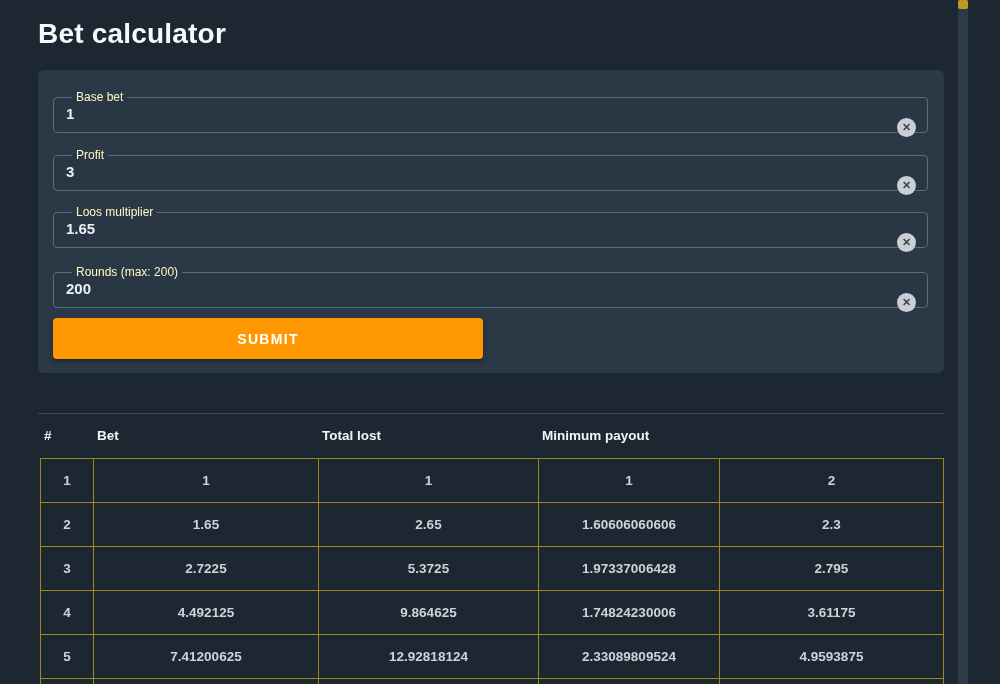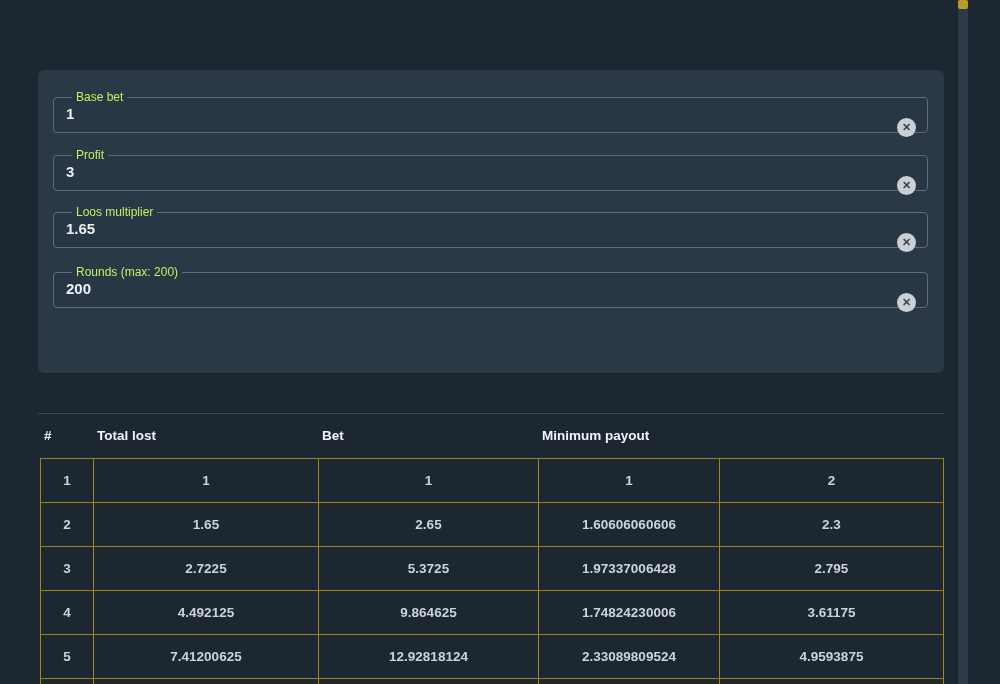--- a/index.html
+++ b/index.html
@@ -19,21 +19,21 @@
   .card {
     position:absolute; left:38px; top:70px; width:906px; height:303px;
     background:#2b3947; border-radius:6px;
   }
   fieldset.field {
     position:absolute; left:15px; width:875px; height:43px;
     border:1px solid #5b6d7b; border-radius:4px;
     background:#293644; padding:0 12px;
   }
   fieldset.field legend {
-    font-size:12px; color:#bef264; padding:0 4px; margin-left:6px;
+    font-size:12px; color:#fef9c3; padding:0 4px; margin-left:6px;
     line-height:14px;
   }
   .field-f1 { top:20px; }
   .field-f2 { top:78px; }
   .field-f3 { top:135px; }
   .field-f4 { top:195px; }
   .field input {
     display:block; width:800px; margin-top:1px;
     background:transparent; border:none; outline:none;
     color:#edf0f2; font-size:15px; font-weight:600;
@@ -89,20 +89,21 @@
   .scroll-thumb {
     position:absolute; left:0; top:0; width:10px; height:9px;
     background:#bb9c27; border-radius:2px; cursor:pointer;
   }
 </style>
 </head>
 <body>
 
 <div class="page">
 
+  <div class="page-title">Bet calculator</div>
 
   <div class="card">
 
     <fieldset class="field field-f1">
       <legend>Base bet</legend>
       <input type="text" value="1" style="">
       <button class="clear-btn">✕</button>
     </fieldset>
 
     <fieldset class="field field-f2">
@@ -116,28 +117,29 @@
       <input type="text" value="1.65" style="">
       <button class="clear-btn">✕</button>
     </fieldset>
 
     <fieldset class="field field-f4">
       <legend>Rounds (max: 200)</legend>
       <input type="text" value="200" style="">
       <button class="clear-btn">✕</button>
     </fieldset>
 
+    <button class="submit-btn">SUBMIT</button>
   </div>
 
   <div class="divider"></div>
 
   <div class="thead">
     <div class="th">#</div>
+    <div class="th">Bet</div>
     <div class="th">Total lost</div>
-    <div class="th">Bet</div>
     <div class="th">Minimum payout</div>
   </div>
 
   <table class="results">
     <colgroup>
       <col class="col-num">
         <col class="col-bet">
         <col class="col-lost">
         <col class="col-min">
         <col class="col-profit">

